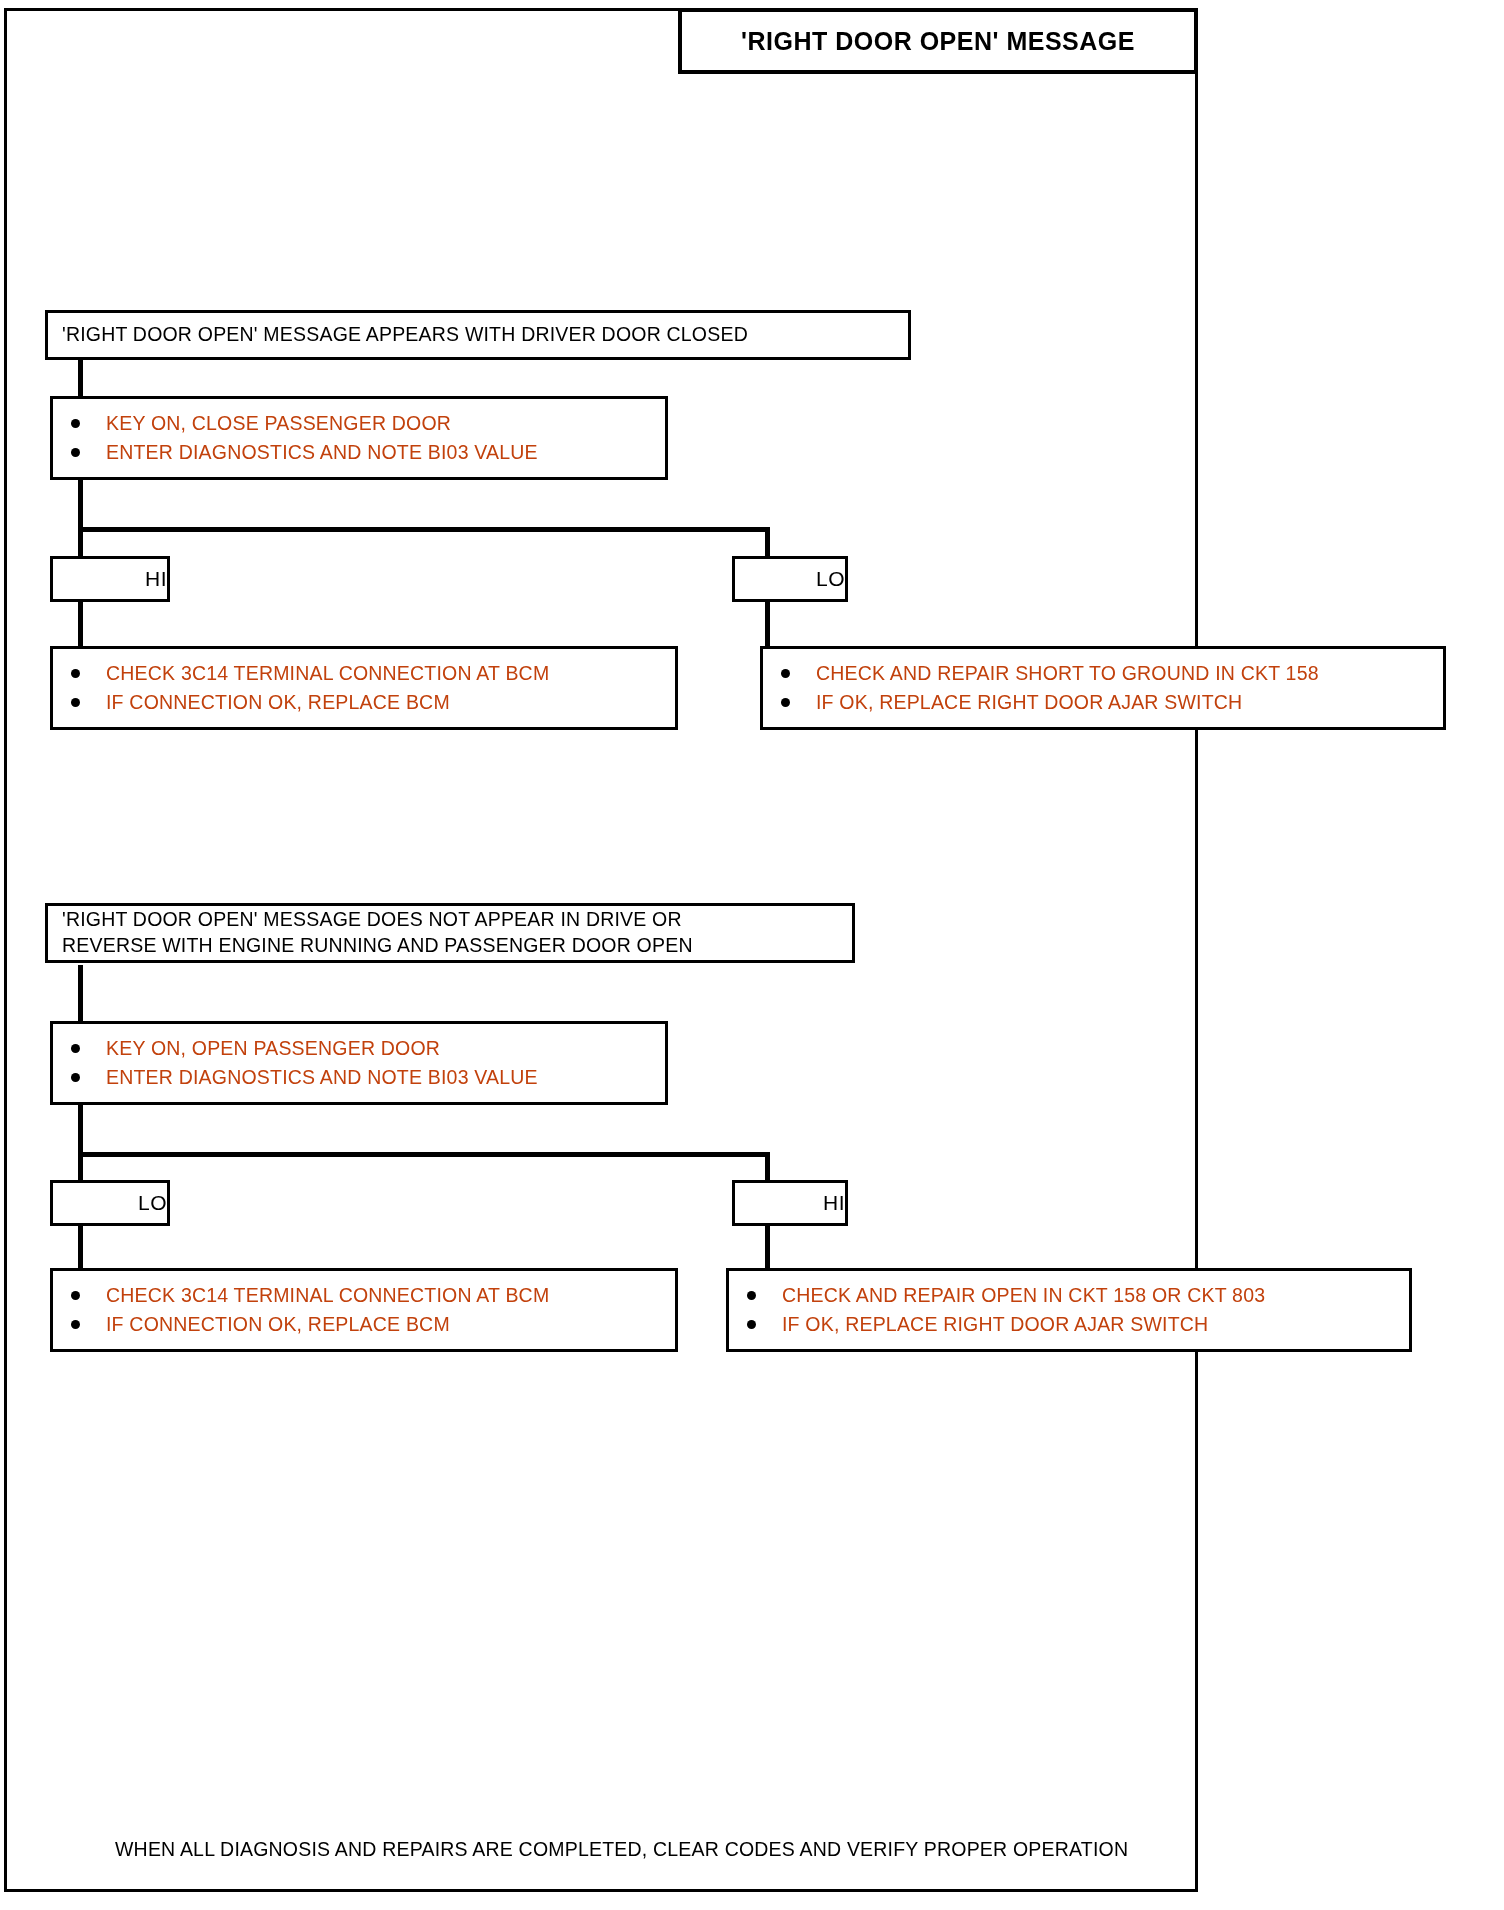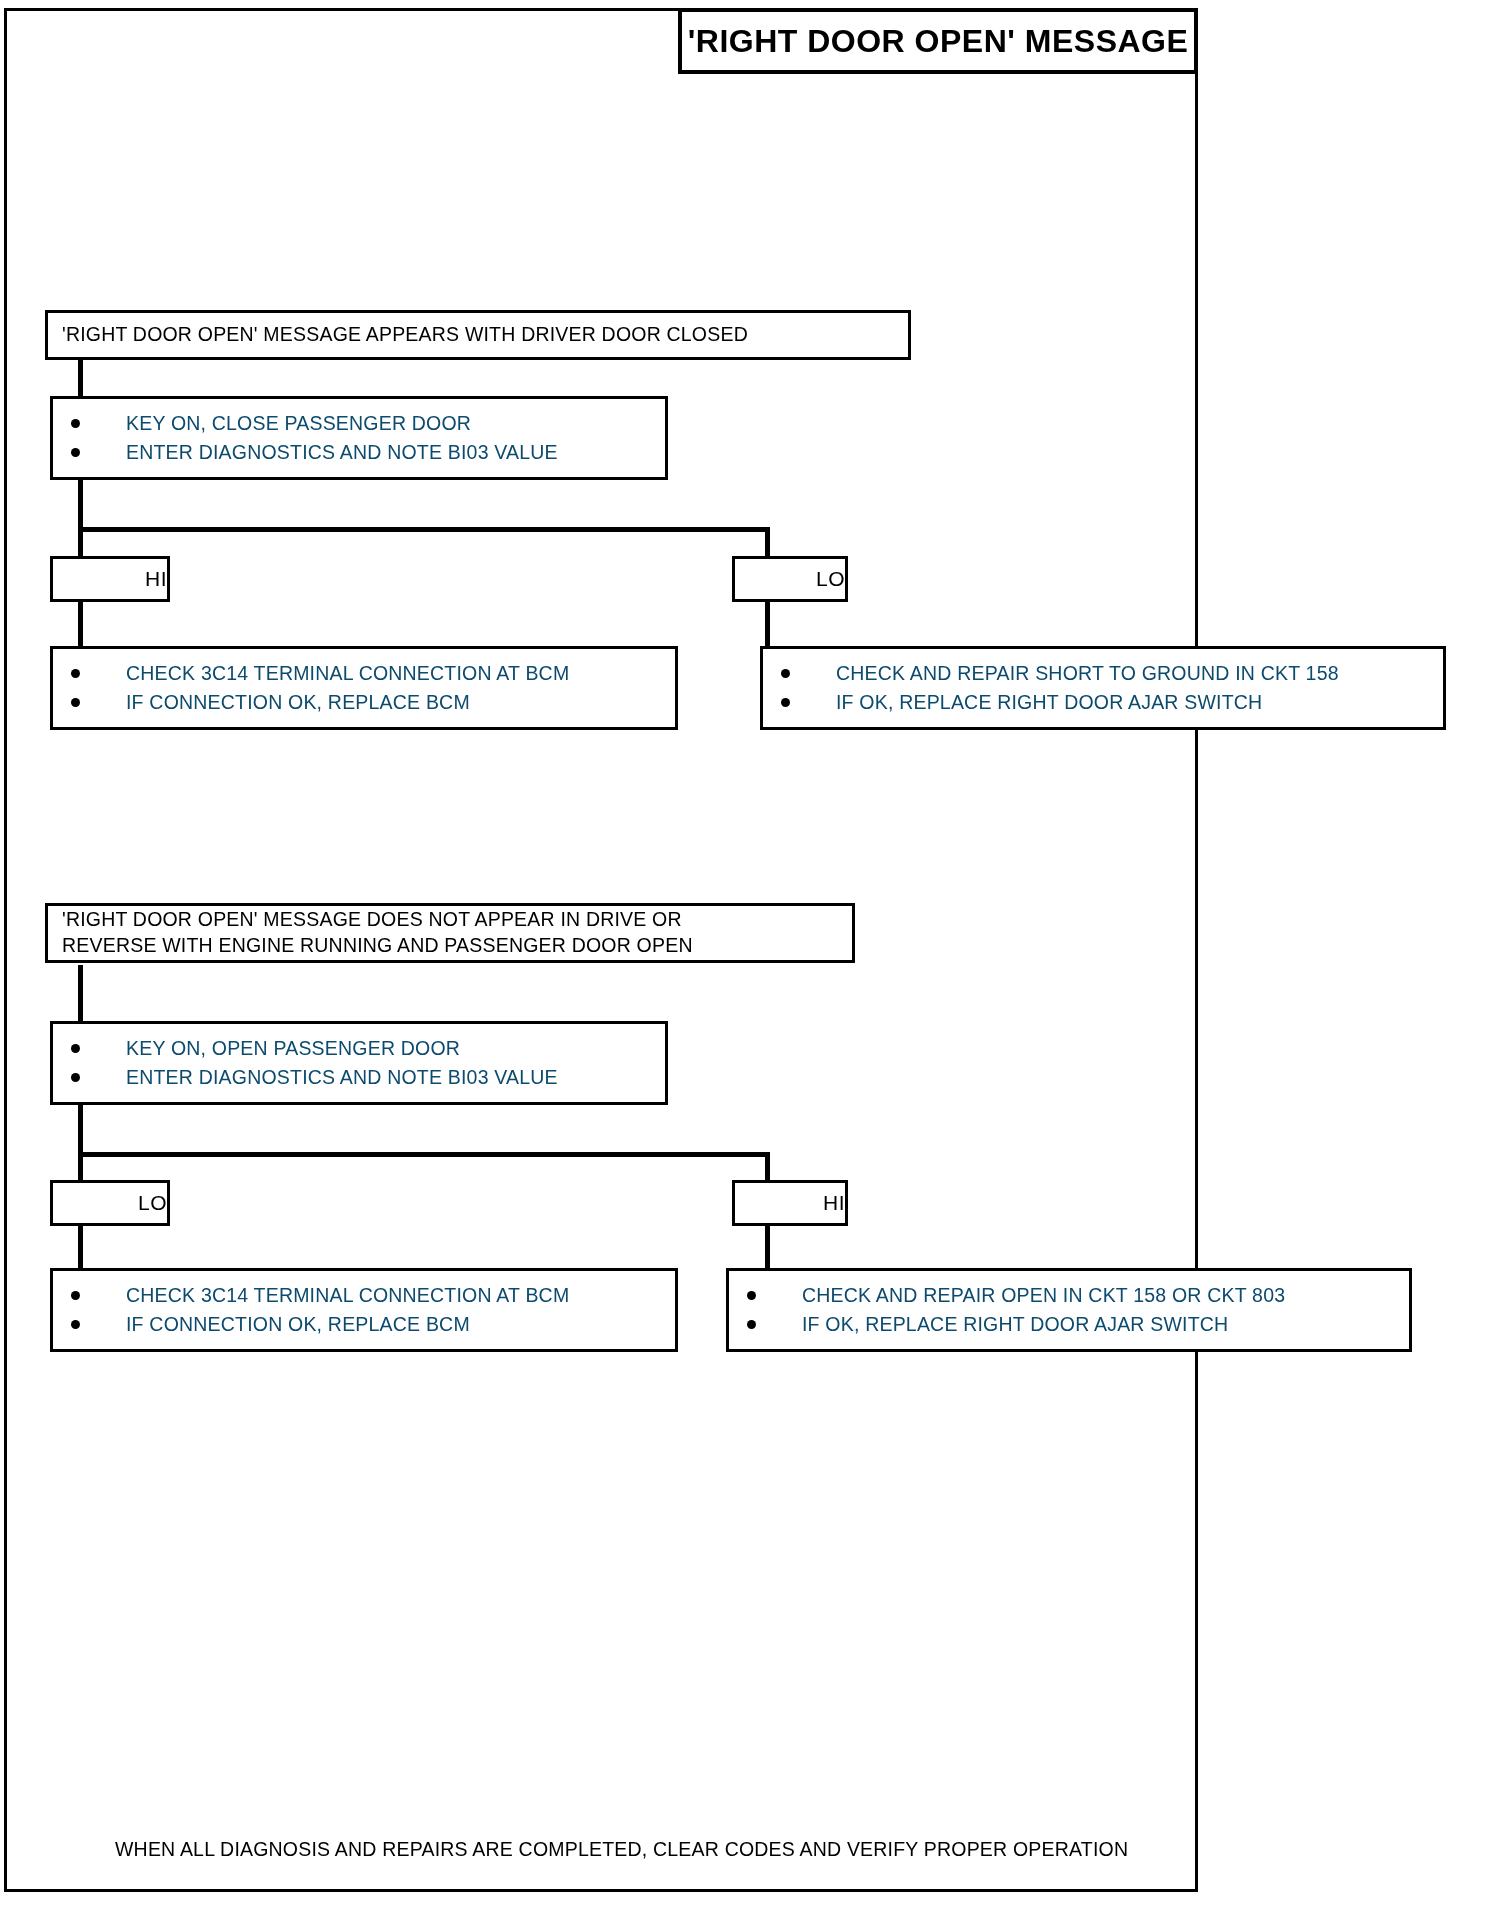--- a/index.html
+++ b/index.html
@@ -47,21 +47,21 @@
     width: 520px;
     height: 66px;
     border: 4px solid #000;
     box-sizing: border-box;
     background: #fff;
     display: flex;
     align-items: center;
     justify-content: center;
   }
   .title-text {
-    font-size: 32px;
+    font-size: 25px;
     font-weight: bold;
     letter-spacing: 0.5px;
     color: #000;
     white-space: nowrap;
   }
 
   
   .box {
     position: absolute;
     box-sizing: border-box;
@@ -94,23 +94,22 @@
     width: 9px;
     height: 9px;
     border-radius: 50%;
     background: #000;
     flex: 0 0 auto;
     margin-right: 26px;
   }
   .bullet-text {
     font-size: 19.5px;
     letter-spacing: 0.2px;
-    color: #0c4a6e;
-    white-space: nowrap;
-    margin-left: 20px;
+    color: #c2410c;
+    white-space: nowrap;
   }
   .box.label-box {
     align-items: flex-end;
     justify-content: center;
   }
   .label-text {
     font-size: 21px;
     color: #000;
     letter-spacing: 0.5px;
   }

